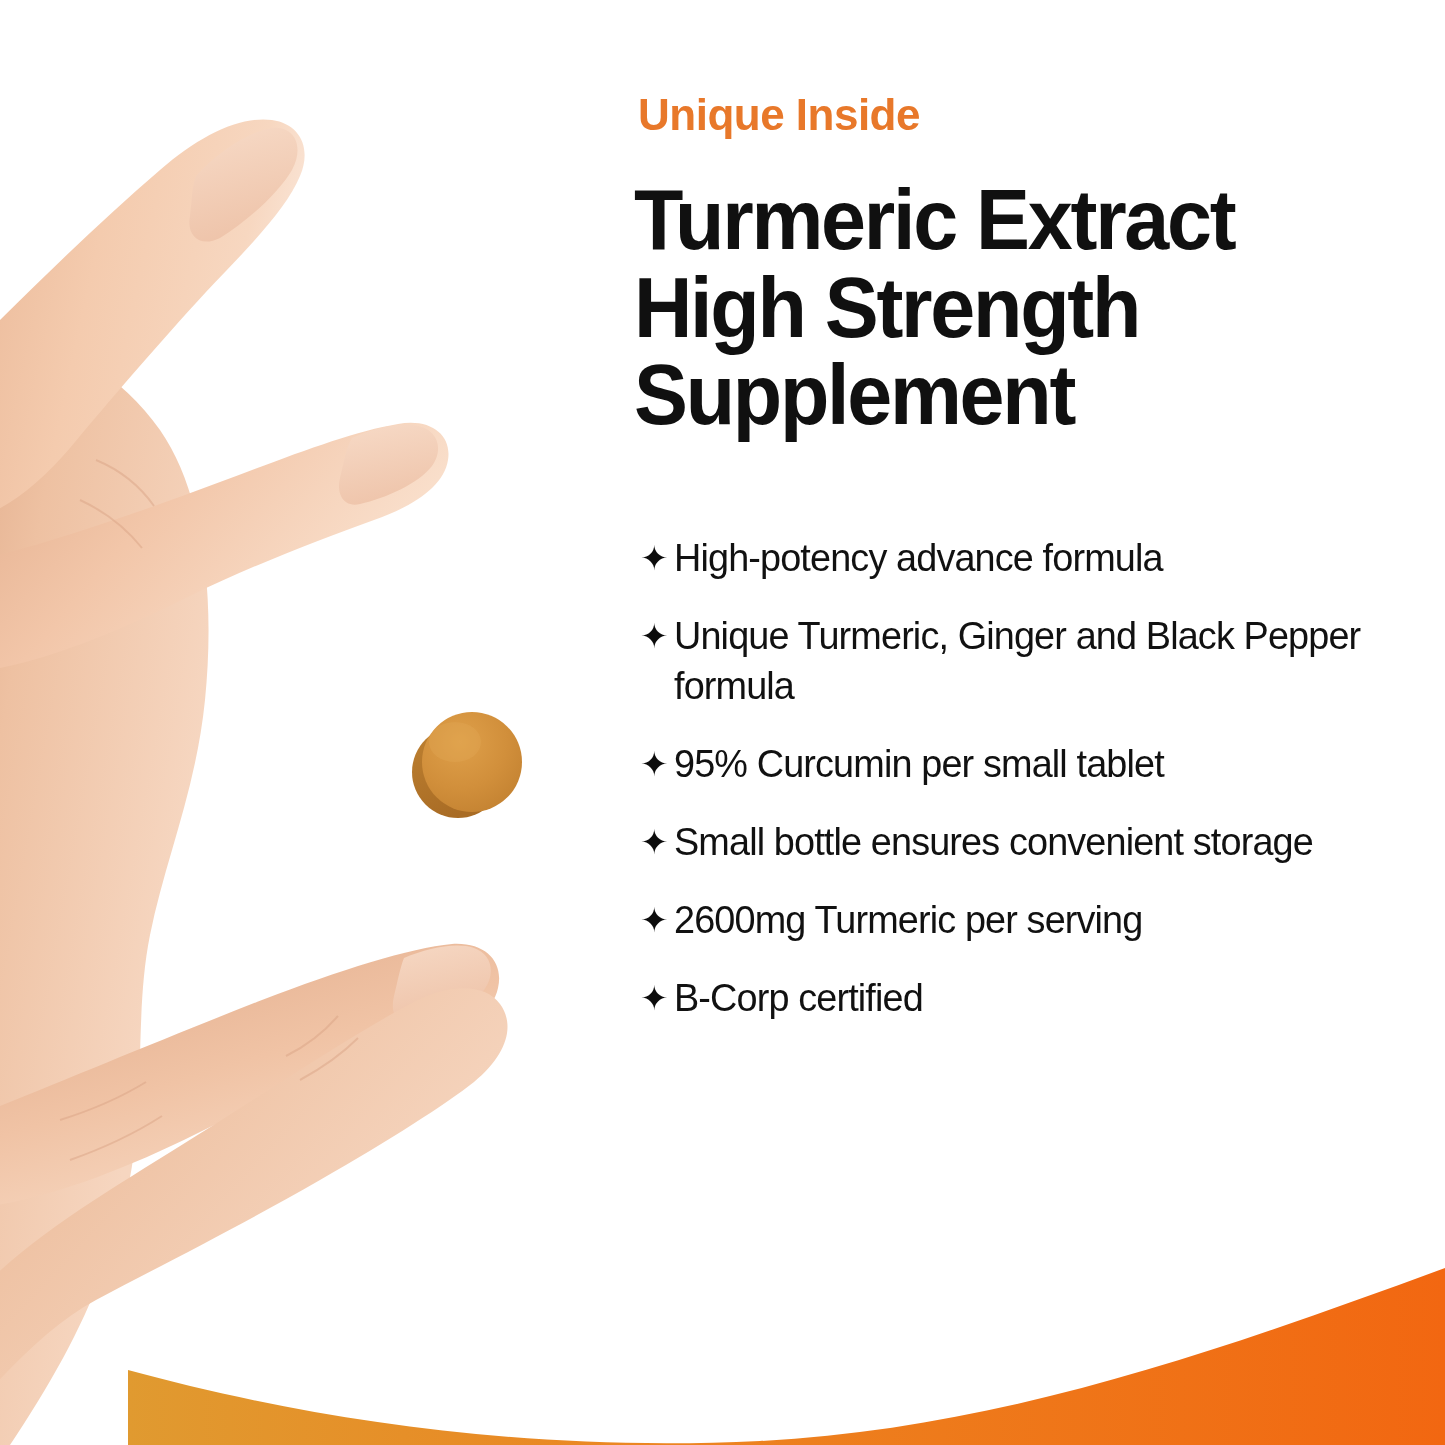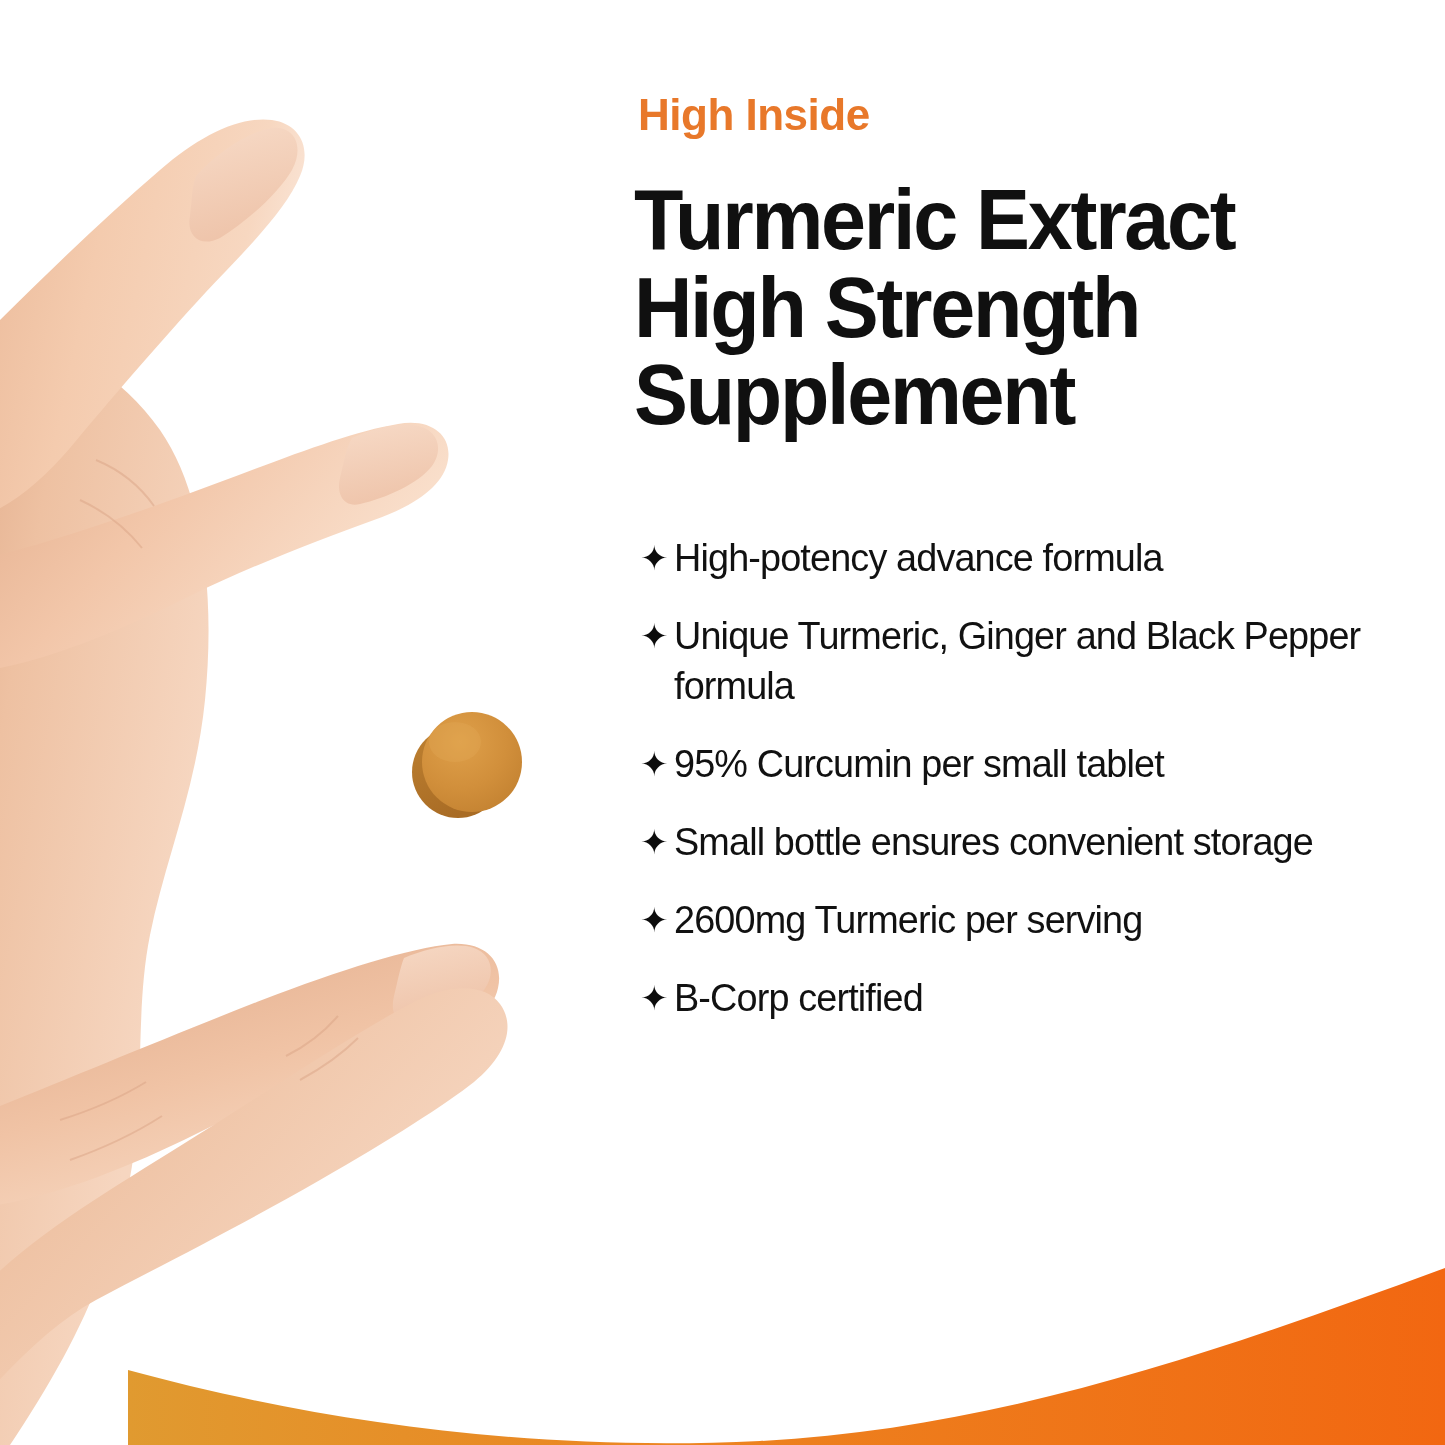--- a/index.html
+++ b/index.html
@@ -158,21 +158,21 @@
 
         <ellipse cx="472" cy="762" rx="50" ry="50" fill="url(#tabFace)"></ellipse>
 
         <ellipse cx="455" cy="742" rx="26" ry="20" fill="#E3A955" opacity="0.35"></ellipse>
       </g>
     </svg>
   </div>
 
   <div class="content">
 
-    <div class="eyebrow">High Inside</div>
+    <div class="eyebrow">Unique Inside</div>
 
     <div class="headline">
       <div>Turmeric Extract</div>
       <div>High Strength</div>
       <div>Supplement</div>
     </div>
 
     <div class="bullets">
       <div class="bullet">
         <span class="star">✦</span>

